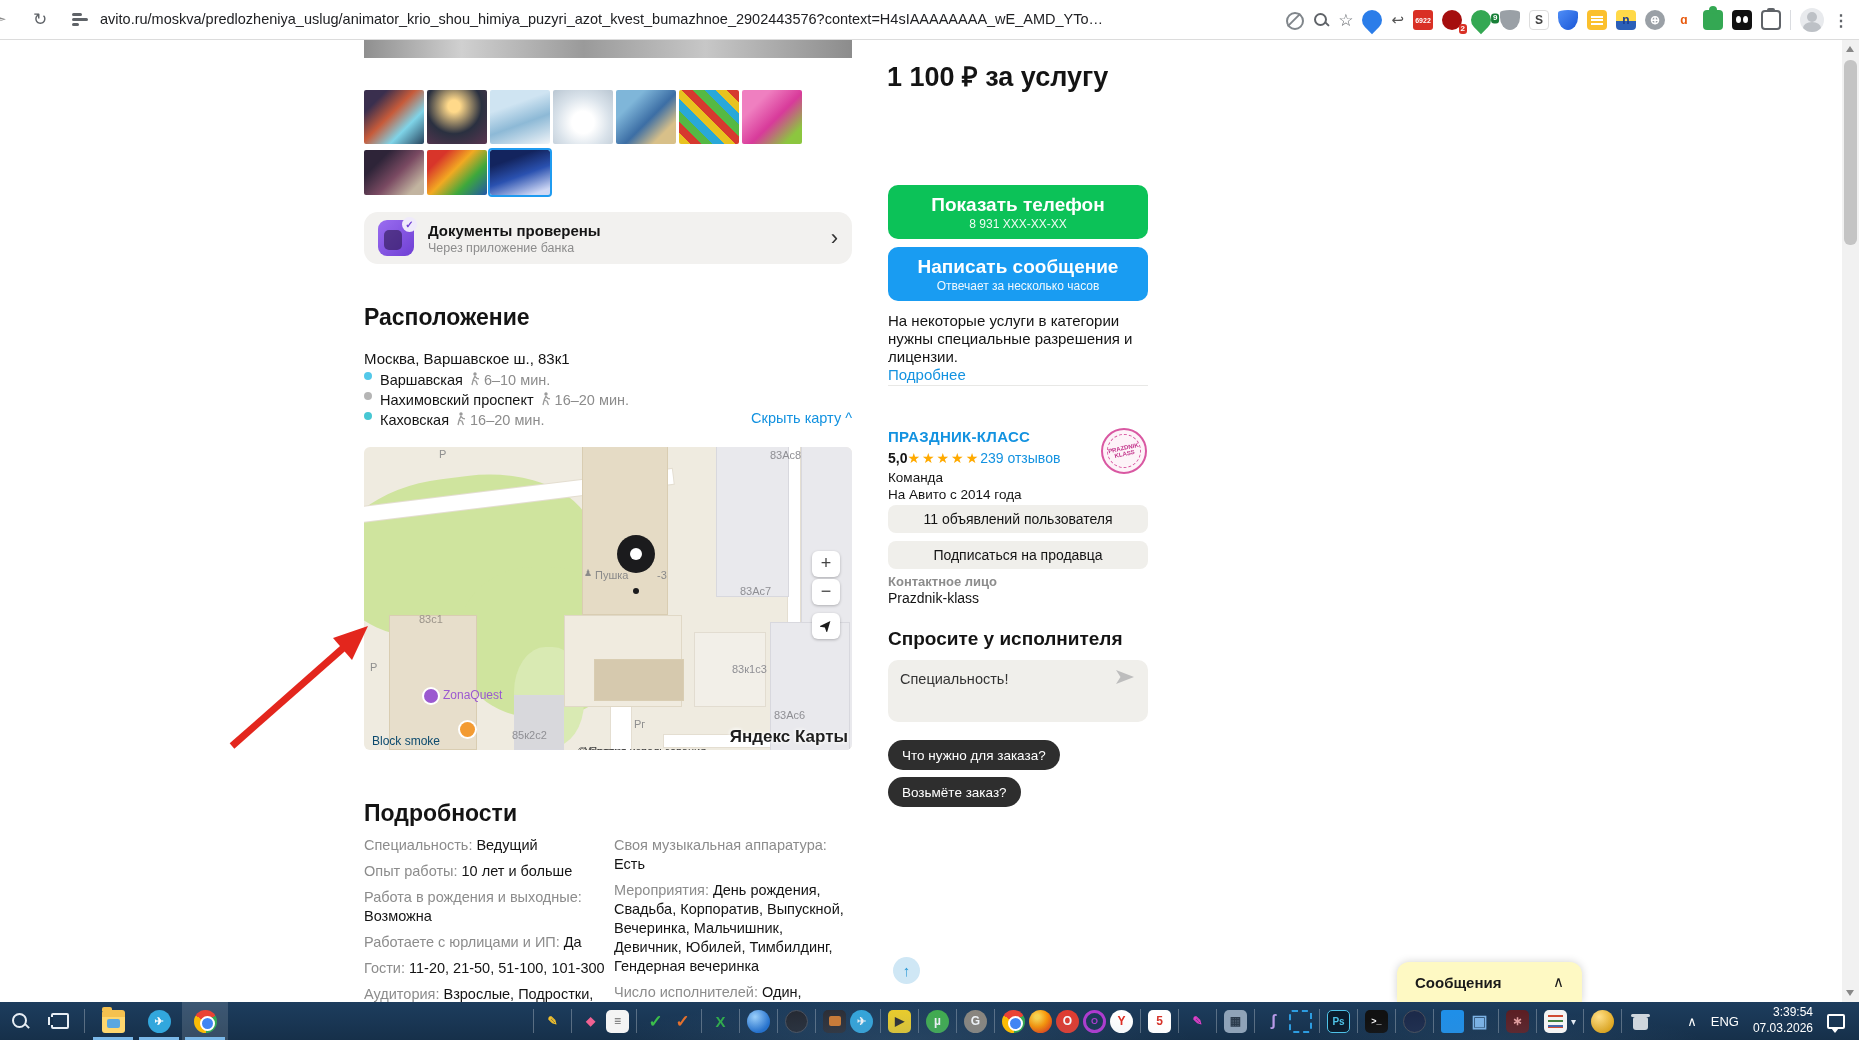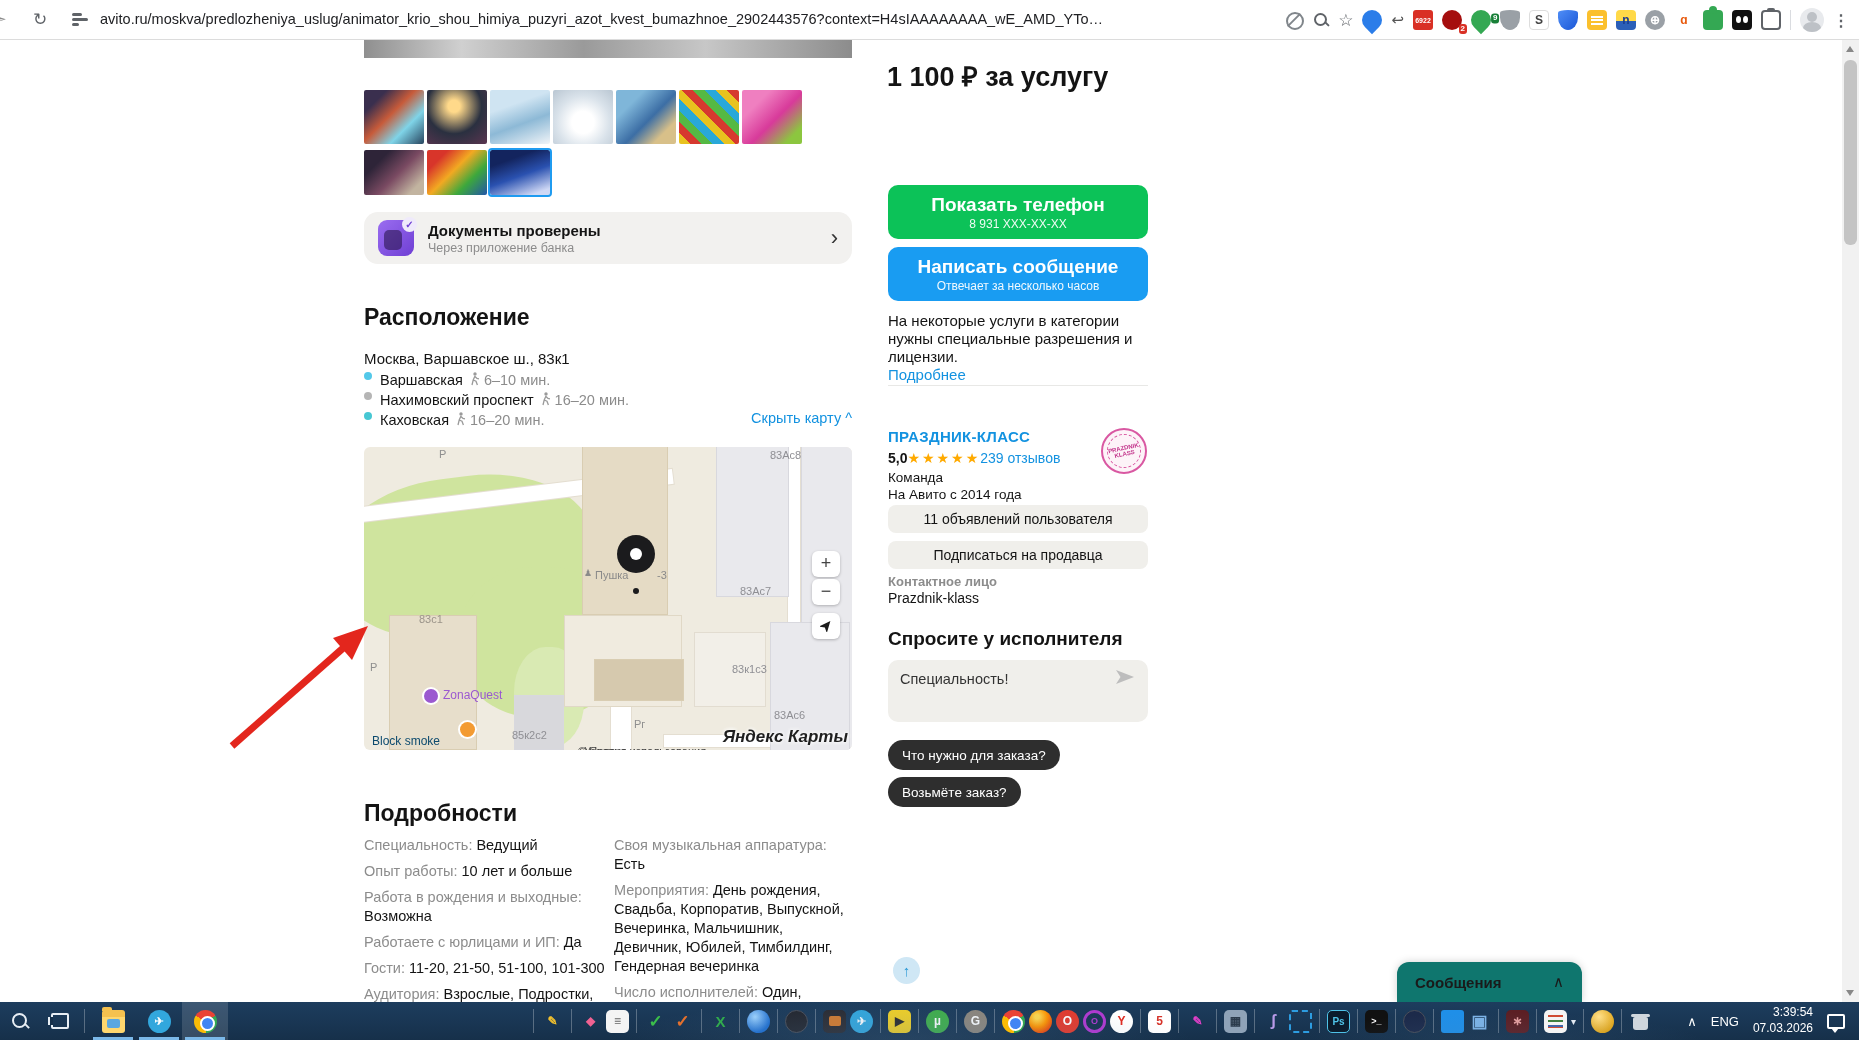--- a/index.html
+++ b/index.html
@@ -122,21 +122,21 @@
   .poi-label { font-size:12px; white-space:nowrap; }
   .map-pin { left:253px; top:88px; width:38px; height:38px; background:#1b1b1d; border-radius:50%; z-index:5; }
   .map-pin::after{ content:""; position:absolute; left:13px; top:13px; width:12px; height:12px;
     background:#fff; border-radius:50%; }
   .map-pin-dot { left:269px; top:141px; width:6px; height:6px; background:#1b1b1d; border-radius:50%; z-index:5; }
   .map-btn { right:12px; width:28px; height:26px; background:#fff; border-radius:6px;
     box-shadow:0 1px 3px rgba(0,0,0,.25); color:#444; font-size:18px; line-height:24px; text-align:center; z-index:6; }
   .map-attr { left:214px; bottom:5px; font-size:11px; color:#404040; z-index:6; white-space:nowrap; }
   .map-attr u { margin-left:6px; }
   .map-logo { right:4px; bottom:3px; font-size:17px; font-weight:bold; color:#1f1f1f; z-index:6;
-    text-shadow:0 0 4px #fff,0 0 4px #fff; white-space:nowrap;font-style:italic; }
+    text-shadow:0 0 4px #fff,0 0 4px #fff; white-space:nowrap; }
   .zq-ico { left:60px; top:242px; width:14px; height:14px; border-radius:50%; background:#9b59d0; box-shadow:0 0 0 2px #fff; }
   .bs-ico { left:96px; top:275px; width:15px; height:15px; border-radius:50%; background:#f39b32; box-shadow:0 0 0 2px #fff; }
 
   .red-arrow { position:absolute; left:218px; top:612px; z-index:20; }
 
   
   .details-col { position:absolute; top:836px; width:250px; }
   .details-col p { font-size:14.5px; line-height:19px; color:#141414; margin-bottom:7px; }
   .details-col .lbl { color:#8c8c8c; }
 
@@ -169,21 +169,21 @@
   .ask-h { position:absolute; left:888px; top:628px; font-size:19px; font-weight:bold; color:#141414; }
   .ask-box { position:absolute; left:888px; top:660px; width:260px; height:62px; background:#f0efeb;
     border-radius:10px; padding:11px 12px; font-size:14.5px; color:#333; }
   .send-ico { position:absolute; left:1114px; top:668px; }
   .chip { position:absolute; left:888px; height:30px; background:#2e2e2e; color:#fff; border-radius:16px;
     font-size:13.5px; display:inline-flex; align-items:center; padding:0 14px; cursor:pointer; }
   .scroll-top { position:absolute; left:893px; top:957px; width:27px; height:27px; border-radius:50%;
     background:#cfe7f5; color:#2e9ad6; font-size:15px; line-height:27px; text-align:center; cursor:pointer; }
 
   
-  .messages { position:absolute; left:1397px; top:962px; width:185px; height:40px; background:#0f766e;
+  .messages { position:absolute; left:1397px; top:962px; width:185px; height:40px; background:#fef9c3;
     border-radius:12px 12px 0 0; box-shadow:0 0 8px rgba(0,0,0,.18); display:flex; align-items:center; padding:0 18px; }
   .messages .mt { font-size:15px; font-weight:bold; color:#1a1a1a; }
   .messages .mc { margin-left:auto; font-size:15px; color:#1a1a1a; }
 
   
   .taskbar { position:absolute; left:0; top:1002px; width:1859px; height:38px;
     background:linear-gradient(180deg,#1d3d5e,#16304a);
     display:flex; align-items:center; padding-left:8px; }
   .taskbar::before{ content:""; position:absolute; inset:0;
     background:radial-gradient(ellipse 420px 60px at 900px 40px, rgba(90,130,170,.25), transparent 70%),

